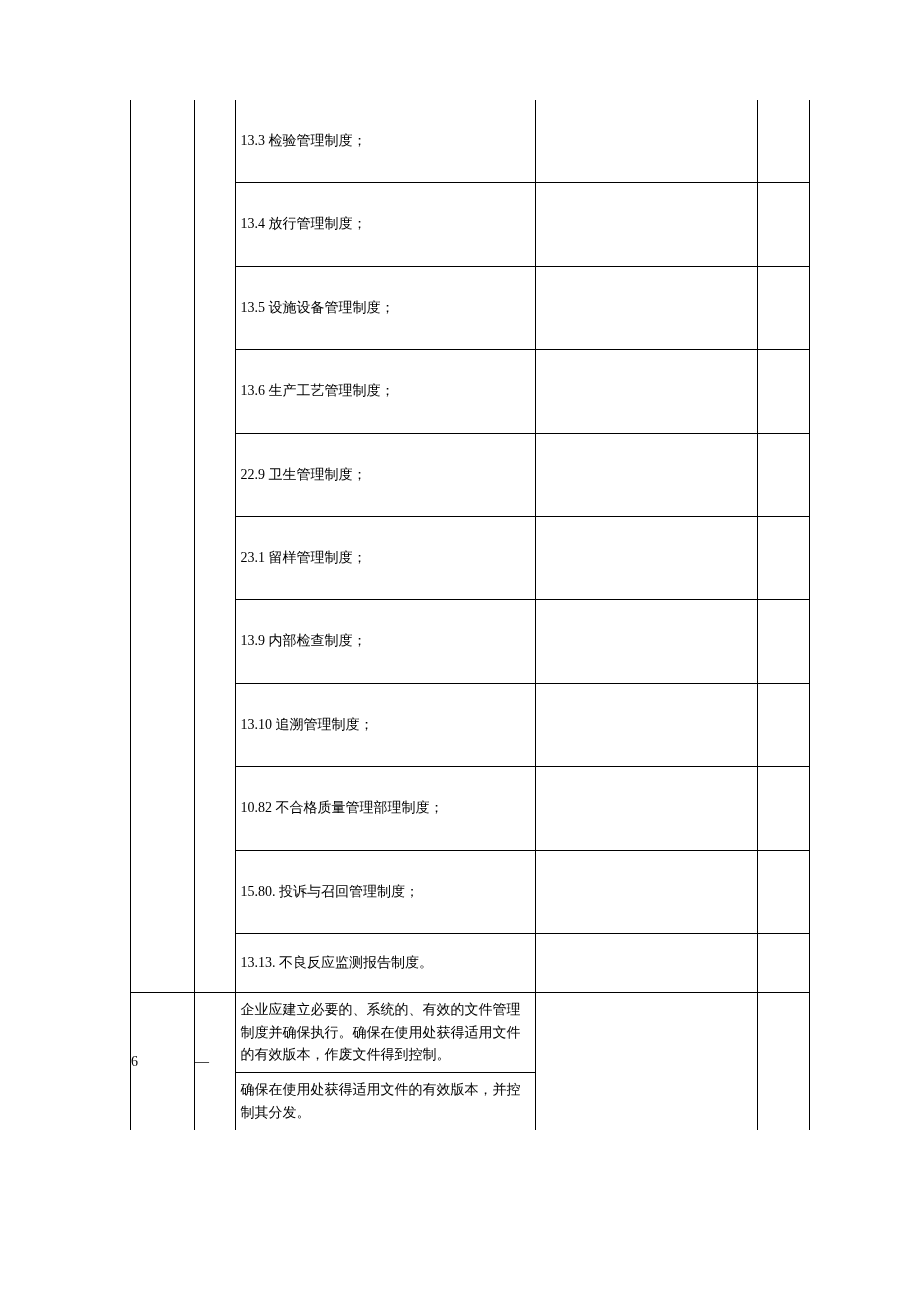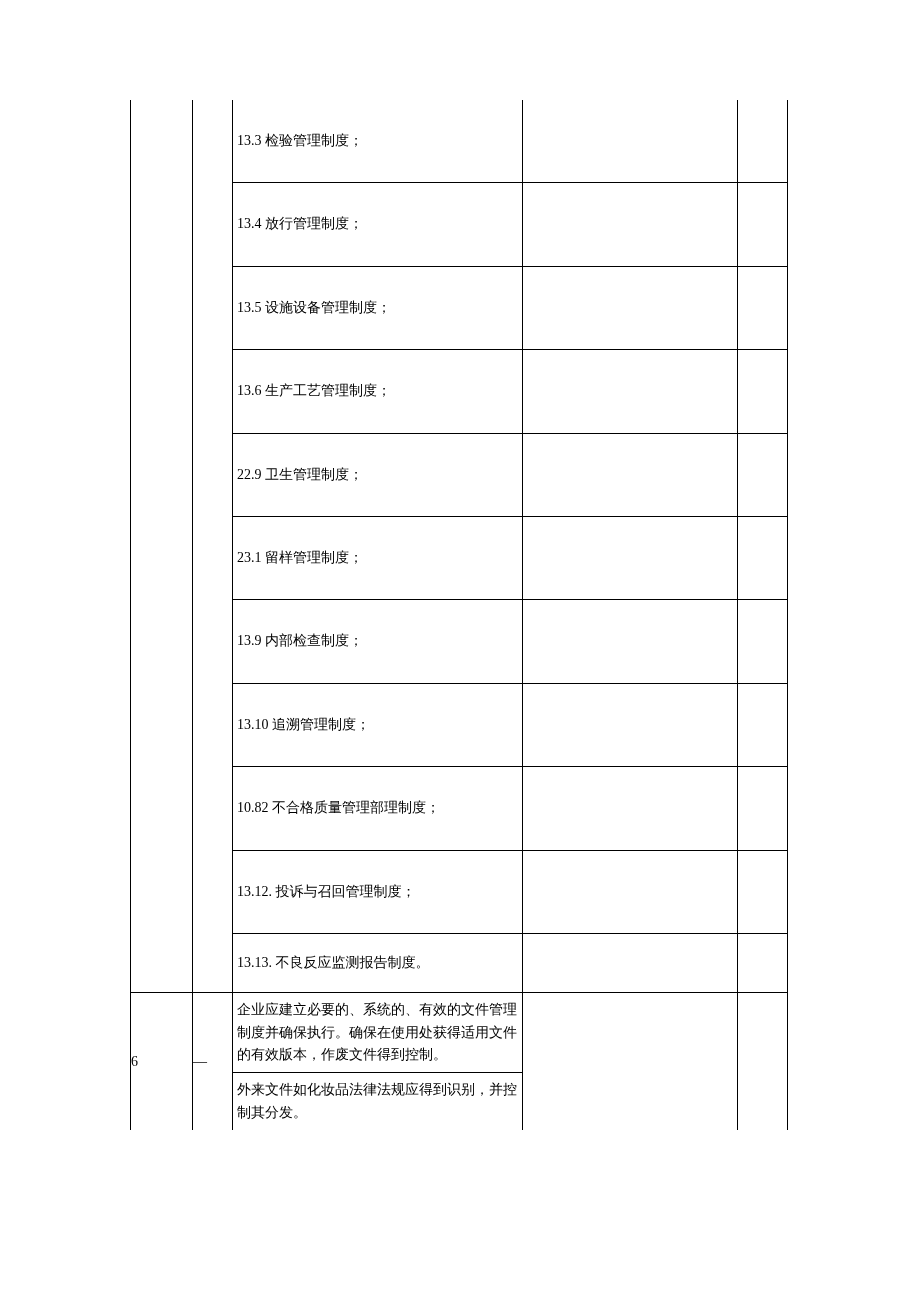--- a/index.html
+++ b/index.html
@@ -4,21 +4,21 @@
 <style>
   body {
     margin: 0;
     padding: 0;
     background: #ffffff;
     font-family: "SimSun", "宋体", serif;
     font-size: 14px;
     color: #000000;
   }
   .page {
-    width: 736px;
+    width: 920px;
     height: 1301px;
     position: relative;
     box-sizing: border-box;
     padding: 100px 110px 0 130px;
   }
   table {
     border-collapse: collapse;
     width: 100%;
     table-layout: fixed;
   }
@@ -148,21 +148,21 @@
       <tr>
         <td>
           <div class="cell-pad-tall">10.82 不合格质量管理部理制度；</div>
         </td>
         <td></td>
         <td></td>
       </tr>
 
       <tr>
         <td>
-          <div class="cell-pad-tall">13.12. 投诉与召回管理制度；</div>
+          <div class="cell-pad-tall">15.80. 投诉与召回管理制度；</div>
         </td>
         <td></td>
         <td></td>
       </tr>
 
       <tr>
         <td>
           <div class="cell-pad-mid">13.13. 不良反应监测报告制度。</div>
         </td>
         <td></td>
@@ -177,19 +177,19 @@
           <span>—</span>
         </td>
         <td>
           <div class="cell-pad">企业应建立必要的、系统的、有效的文件管理制度并确保执行。确保在使用处获得适用文件的有效版本，作废文件得到控制。</div>
         </td>
         <td rowspan="2" class="no-bottom"></td>
         <td rowspan="2" class="no-bottom"></td>
       </tr>
       <tr>
         <td class="no-bottom">
-          <div class="cell-pad">外来文件如化妆品法律法规应得到识别，并控制其分发。</div>
+          <div class="cell-pad">确保在使用处获得适用文件的有效版本，并控制其分发。</div>
         </td>
       </tr>
 
     </tbody>
   </table>
 </div>
 
 </body></html>

